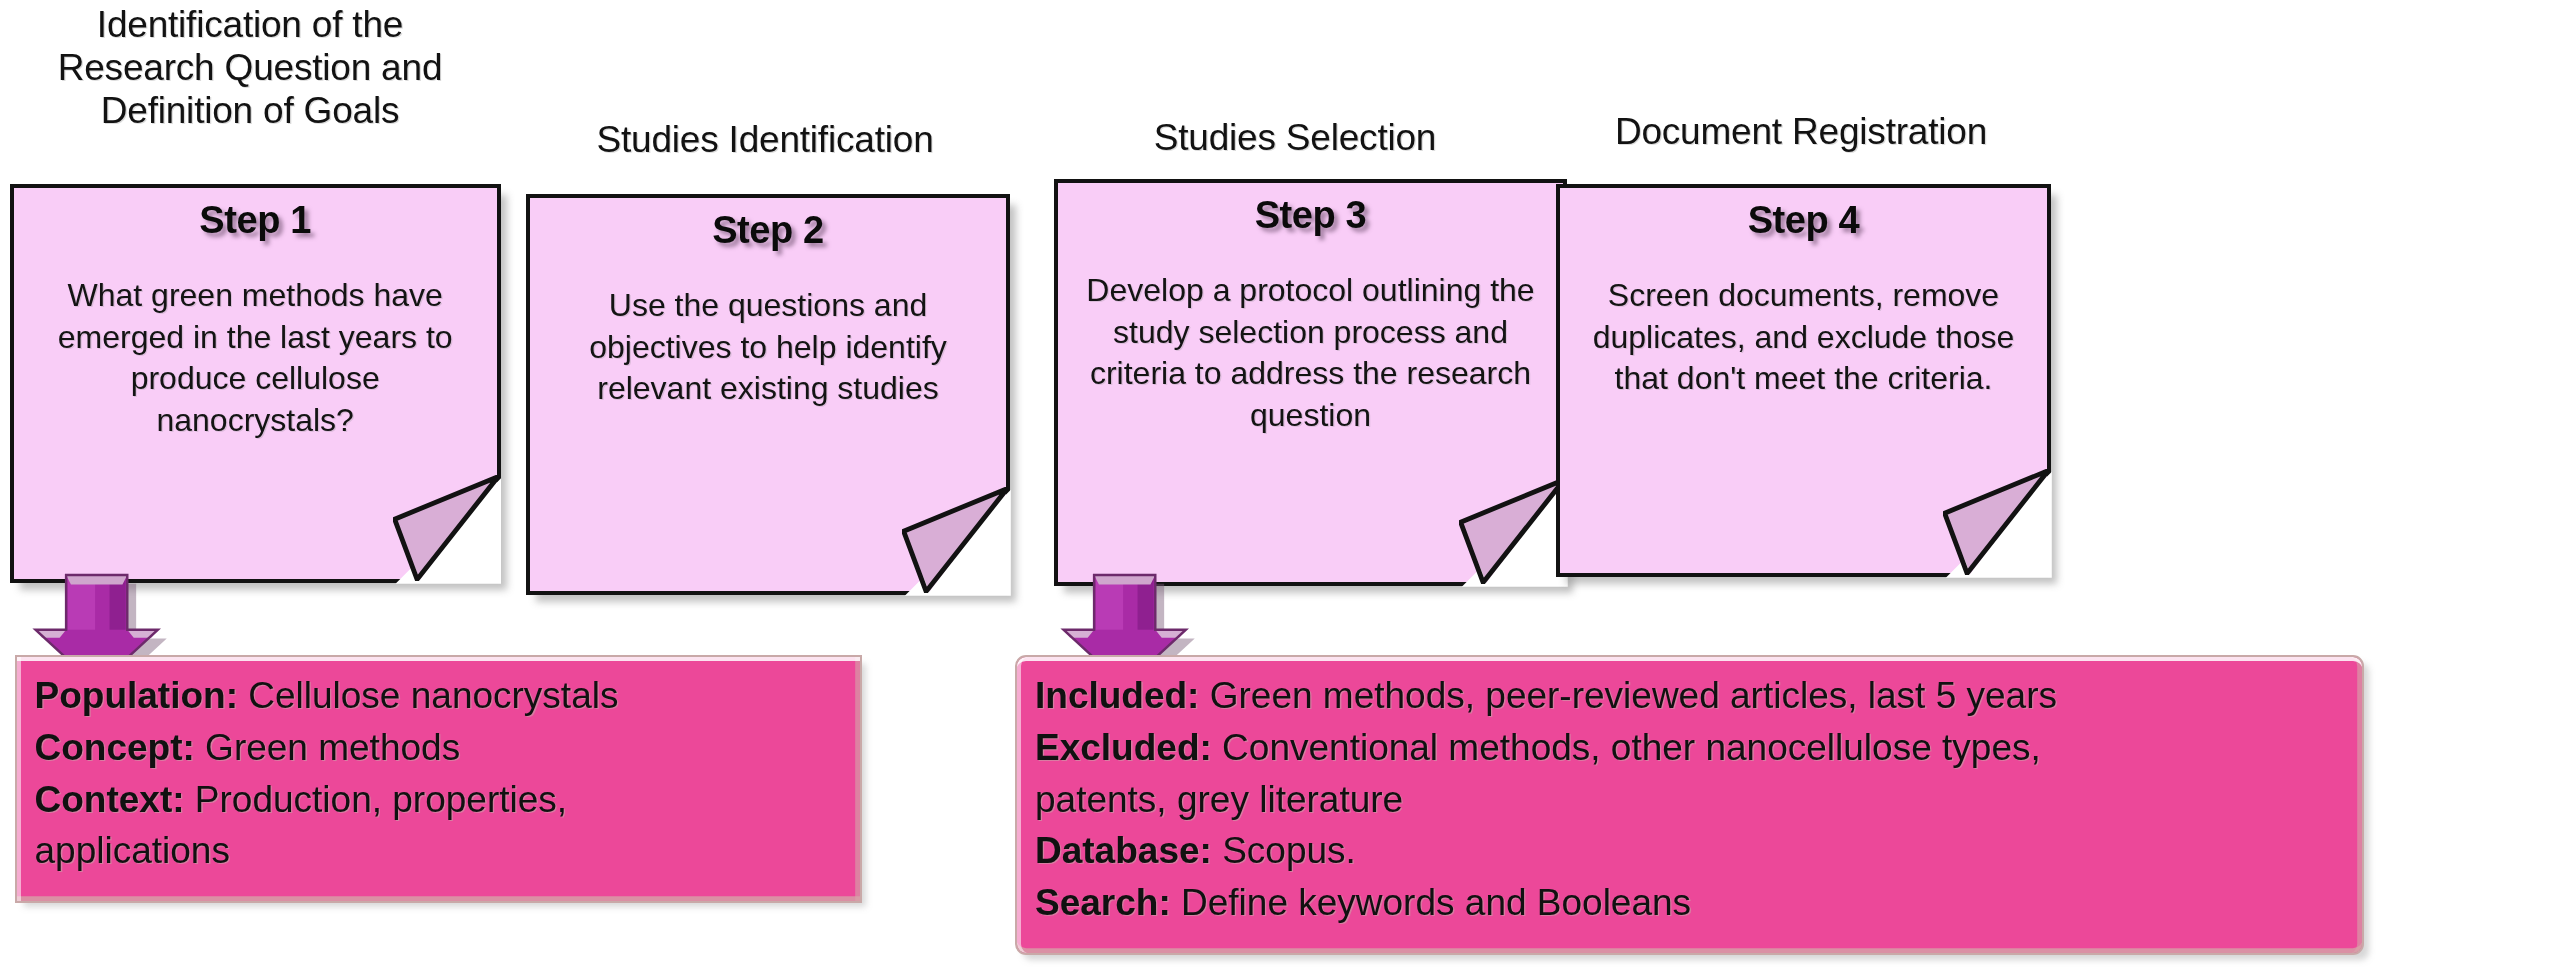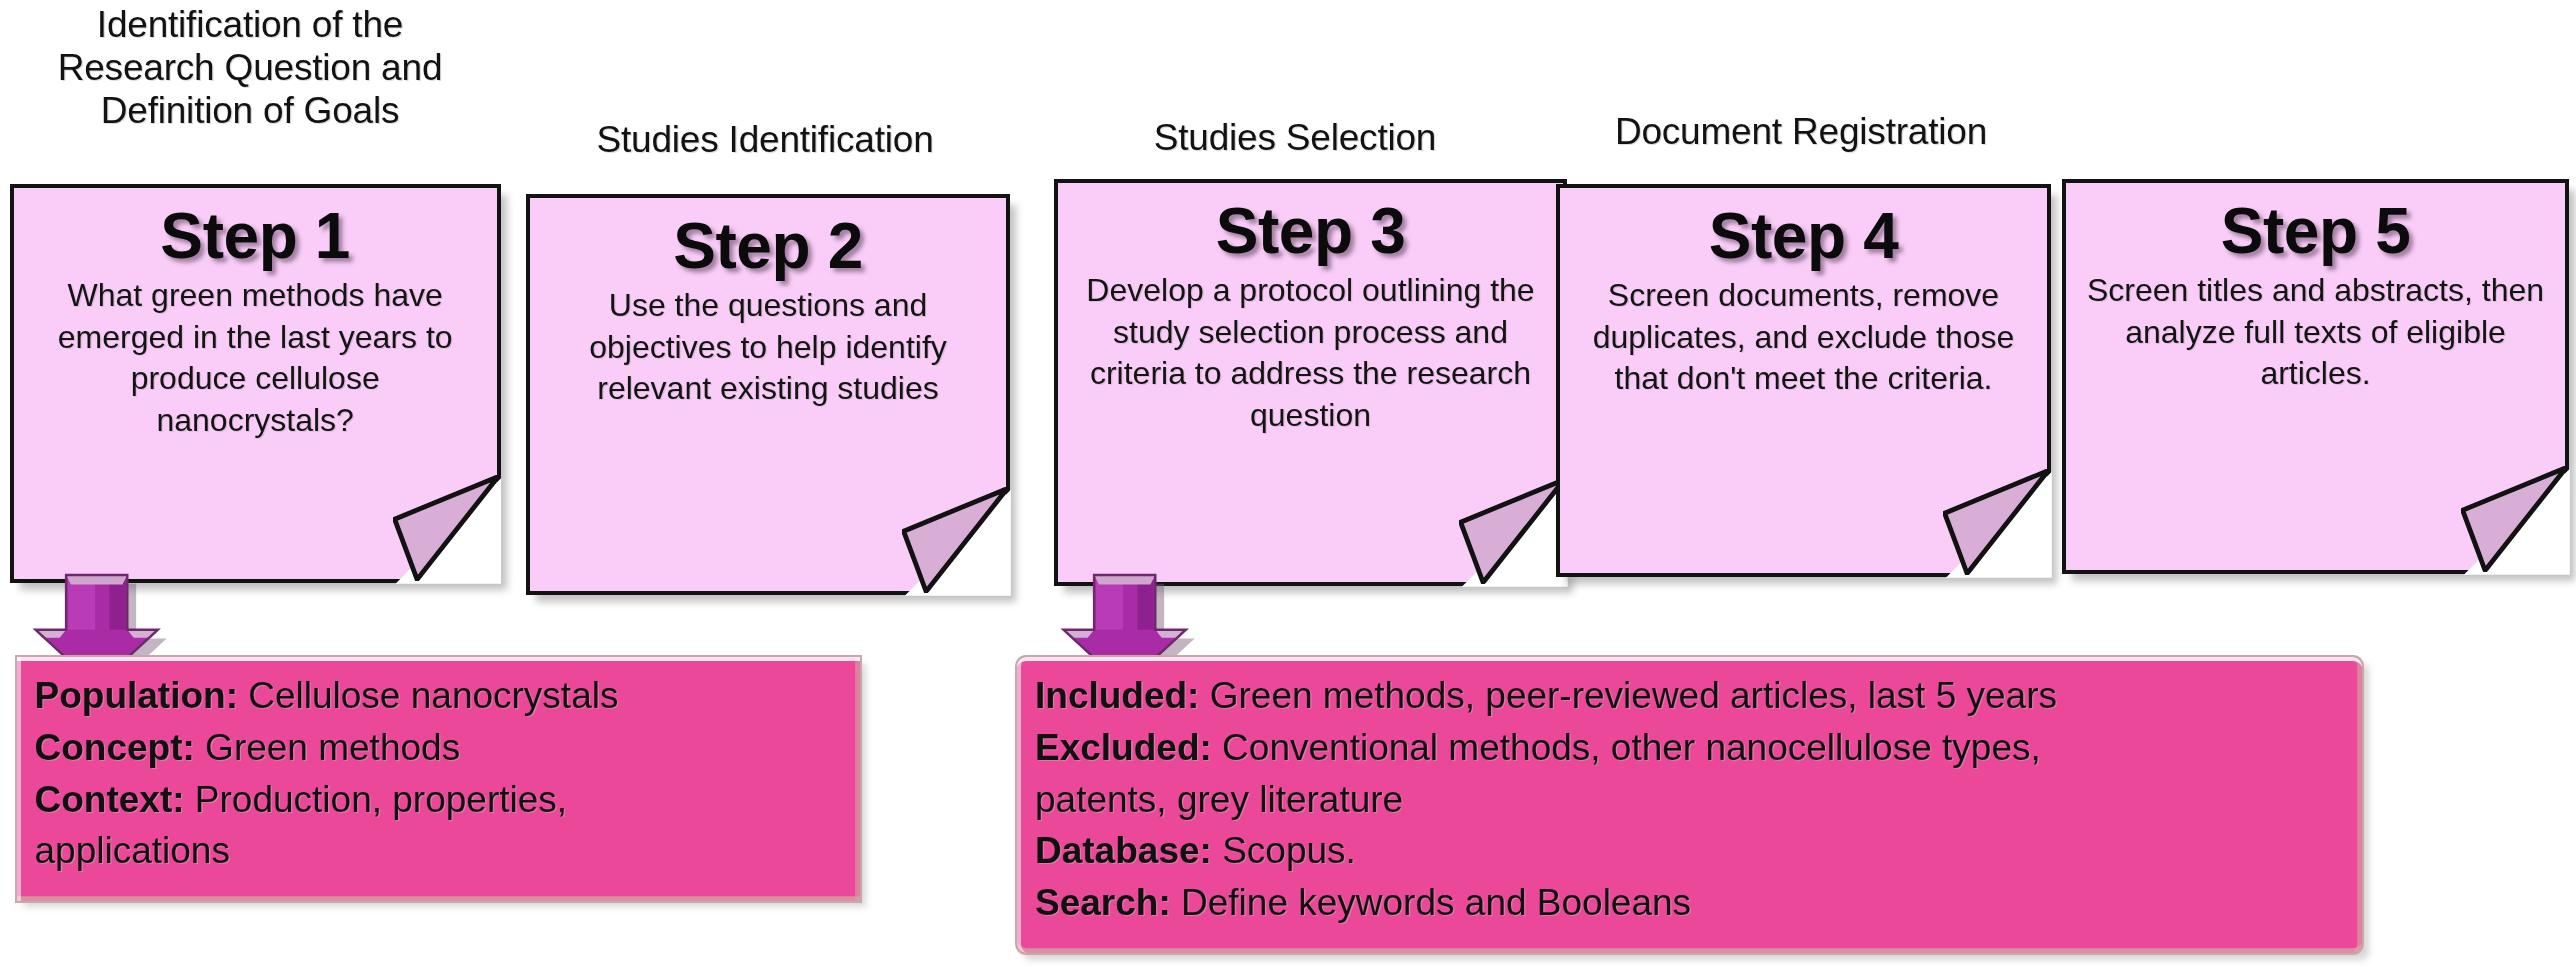--- a/index.html
+++ b/index.html
@@ -24,21 +24,21 @@
   .card{
     position:absolute;
     background:#f9cdf7;
     border:4px solid #121212;
     box-sizing:border-box;
     box-shadow:8px 9px 7.3px -1.6px rgba(120,120,120,.45);
   }
   .card .title{
     position:absolute;left:0;right:0;top:11.3px;
     text-align:center;
-    font-size:64px;font-weight:bold;letter-spacing:-0.4px;
+    font-size:38px;font-weight:bold;letter-spacing:-0.4px;
     color:#0b0b0b;
     text-shadow:4px 4px 4px rgba(90,60,90,.55);
   }
   .card .body{
     position:absolute;left:14.5px;right:14.5px;top:87px;
     text-align:center;
     font-size:32px;line-height:1.30;
     color:#141414;
     text-shadow:1.2px 1.2px 0 rgba(190,170,190,.5);
   }
@@ -134,29 +134,20 @@
   <div class="card" style="left:1556px;top:184px;width:495px;height:393px;">
     <div class="title">Step 4</div>
     <div class="body">Screen documents, remove duplicates, and exclude those that don't meet the criteria.</div>
     <div class="fold-cut"></div>
     <div class="fold-tri"></div>
     <svg class="fold-edge" viewBox="0 0 132 132">
       <polyline points="131,2 30,130 2,55 131,2" fill="none" stroke="#121212" stroke-width="6"></polyline>
     </svg>
   </div>
 
-  <div class="card" style="left:2062px;top:179px;width:507px;height:395px;">
-    <div class="title">Step 5</div>
-    <div class="body">Screen titles and abstracts, then analyze full texts of eligible articles.</div>
-    <div class="fold-cut"></div>
-    <div class="fold-tri"></div>
-    <svg class="fold-edge" viewBox="0 0 132 132">
-      <polyline points="131,2 30,130 2,55 131,2" fill="none" stroke="#121212" stroke-width="6"></polyline>
-    </svg>
-  </div>
 
   <svg class="arrow" style="left:21px;top:570px;width:153px;height:121px;" viewBox="0 0 190 150">
 
     <polygon points="22,78 60,78 60,10 136,10 136,78 174,78 98,148 22,78" fill="#7a5a78" opacity=".45" transform="translate(7,7)"></polygon>
 
     <polygon points="18,74 56,74 56,6 132,6 132,74 170,74 94,144 18,74" fill="#a92ba6"></polygon>
 
     <rect x="58" y="10" width="34" height="64" fill="#b93bb5"></rect>
 
     <rect x="110" y="10" width="20" height="64" fill="#8f2090"></rect>

